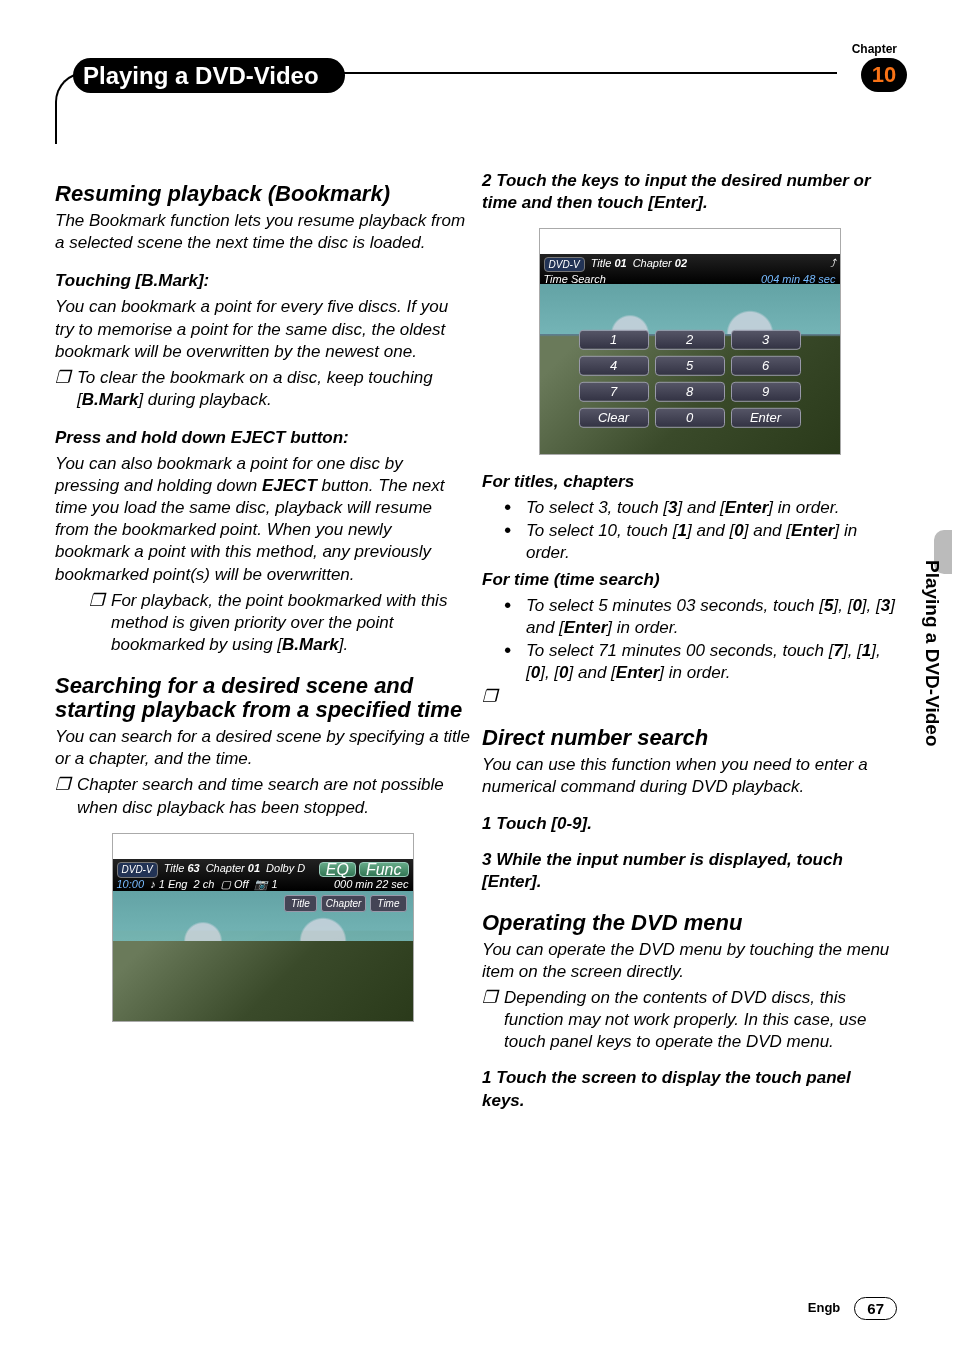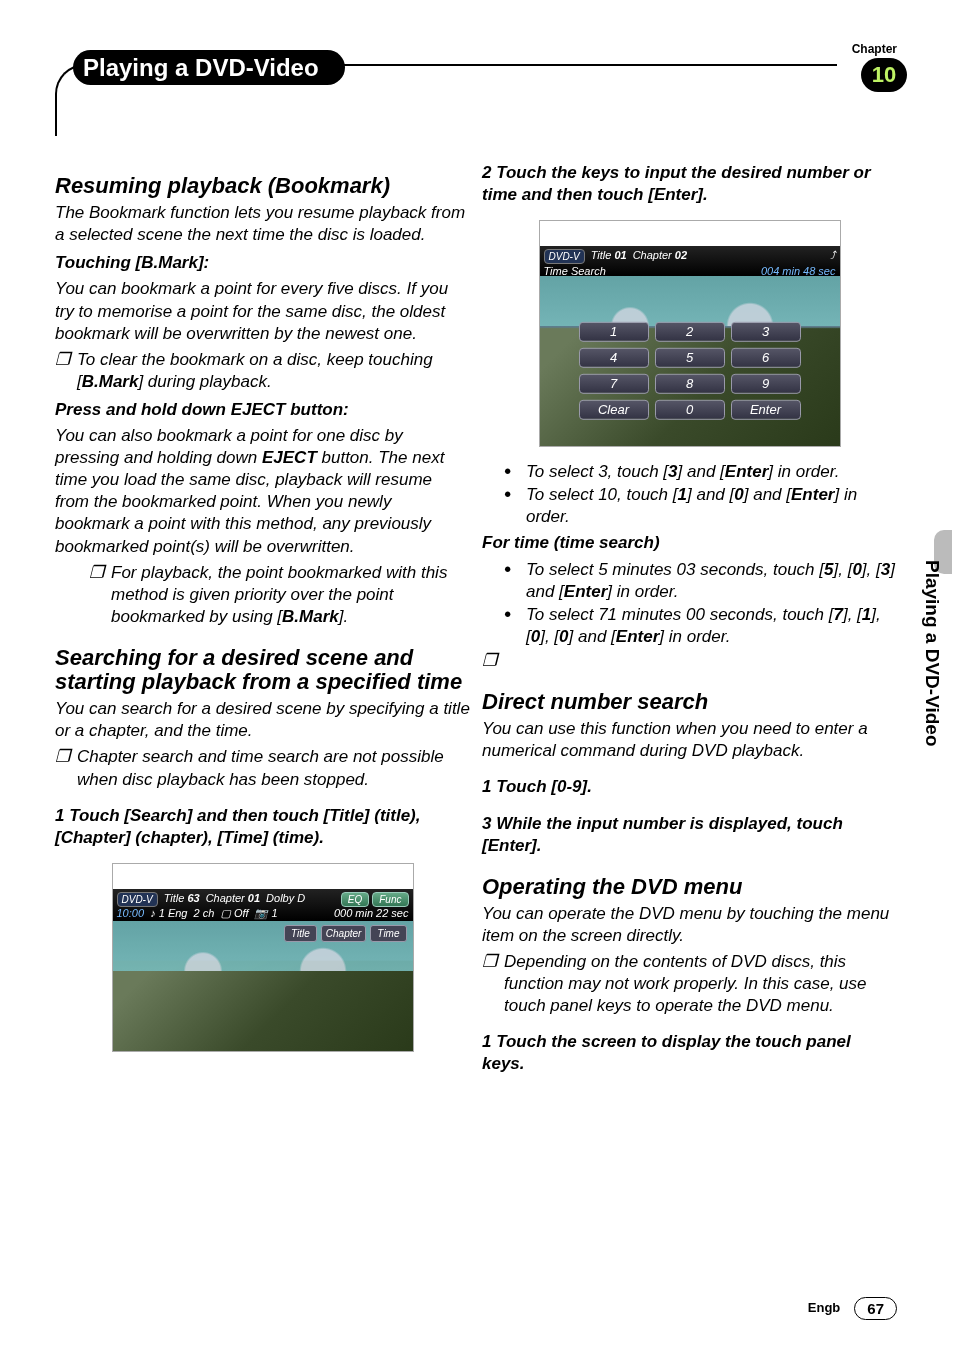--- a/index.html
+++ b/index.html
@@ -12,36 +12,36 @@
     width:954px;
     height:1352px;
     position:relative;
     font-size:17px;
     line-height:1.3;
   }
   .page {
     position:relative;
     width:952px;
     height:1352px;
-    padding:32px 55px 30px 55px;
+    padding:40px 55px 30px 55px;
     box-sizing:border-box;
   }
   .chapter-label {
     position:absolute;
     top:42px; right:55px;
     font-size:12px;
     font-weight:bold;
   }
   .chapter-bubble {
     position:absolute;
     top:58px; right:45px;
     width:46px; height:34px;
     background:#000;
     border-radius:18px 18px 18px 18px;
-    color:#bef264;
+    color:#f97316;
     text-align:center;
     font-weight:bold;
     font-size:22px;
     line-height:34px;
   }
   .title-bar {
     position:relative;
     margin-top:18px;
     height:36px;
   }
@@ -74,21 +74,21 @@
   .col {
     width:50%;
   }
   h2.section {
     font-size:22px;
     font-weight:900;
     margin:18px 0 4px 0;
     line-height:1.1;
   }
   p { margin:4px 0; }
-  .subhead { font-weight:bold; margin-top:6px; }
+  .subhead { font-weight:bold; margin-top:16px; }
   .note-item { display:flex; margin:2px 0 2px 0; }
   .note-bullet { width:22px; flex:0 0 22px; }
   .bullet-item { display:flex; margin:1px 0; }
   .bullet-dot { width:22px; flex:0 0 22px; text-align:left; font-size:20px; line-height:20px;}
   .ind { margin-left:34px; }
   .step { font-weight:bold; margin-top:14px; }
   .img-frame {
     margin:14px auto;
     width:300px;
     border:1px solid #aaa;
@@ -98,21 +98,21 @@
     color:#fff;
     font-size:11px;
     padding:3px 4px 0 4px;
     height:32px;
     box-sizing:border-box;
     line-height:13px;
     margin-top:25px;
   }
   .img-top .row{display:flex; justify-content:space-between;}
   .pill{ background:#444; border:1px solid #777; border-radius:4px; padding:0 4px; font-size:10px;}
-  .btn-sm{ background:linear-gradient(#6a8,#375); color:#fff; border:1px solid #9cb; border-radius:4px; padding:0 6px; font-size:10px; display:inline-block;}
+  .btn-sm{ background:linear-gradient(#6a8,#375); color:#fff; border:1px solid #9cb; border-radius:4px; padding:0 6px; font-size:16px; display:inline-block;}
   .mountains {
     height:130px;
     background:
       linear-gradient(180deg, #4a6a7a 0%, #5d7d8d 30%, transparent 31%),
       linear-gradient(135deg, #6a7a5a 20%, #3a4a2a 60%, #2a3a1a 100%);
     position:relative;
   }
   .mountains::before{
     content:""; position:absolute; left:0;right:0;top:0;height:50px;
     background:
@@ -213,21 +213,20 @@
         <span><span>For playback, the point bookmarked with this method is given priority over the point bookmarked by using [</span><b>B.Mark</b><span>].</span></span>
       </div>
 
       <h2 class="section">Searching for a desired scene and starting playback from a specified time</h2>
       <p>You can search for a desired scene by specifying a title or a chapter, and the time.</p>
       <div class="note-item">
         <span class="note-bullet">❐</span>
         <span>Chapter search and time search are not possible when disc playback has been stopped.</span>
       </div>
 
-      <p class="step">1    Touch [Search] and then touch [Title] (title), [Chapter] (chapter), [Time] (time).</p>
 
       <div class="img-frame">
         <div class="img-top">
           <div class="row">
             <span class="top-title-chapter">
               <span class="pill" style="background:#235;">DVD-V</span>
               <span><span>Title</span> <b>63</b></span>
               <span><span>Chapter</span> <b>01</b></span>
               <span>Dolby D</span>
             </span>
@@ -286,20 +285,21 @@
             <div class="k">7</div>
             <div class="k">8</div>
             <div class="k">9</div>
             <div class="k">Clear</div>
             <div class="k">0</div>
             <div class="k">Enter</div>
           </div>
         </div>
       </div>
 
+      <p class="subhead">For titles, chapters</p>
       <div style="margin-left:22px;">
         <div class="bullet-item">
             <span class="bullet-dot">•</span>
           <span><span>To select 3, touch [</span><b>3</b><span>] and [</span><b>Enter</b><span>] in order.</span></span>
           </div>
         <div class="bullet-item">
             <span class="bullet-dot">•</span>
           <span><span>To select 10, touch [</span><b>1</b><span>] and [</span><b>0</b><span>] and [</span><b>Enter</b><span>] in order.</span></span>
           </div>
       </div>

